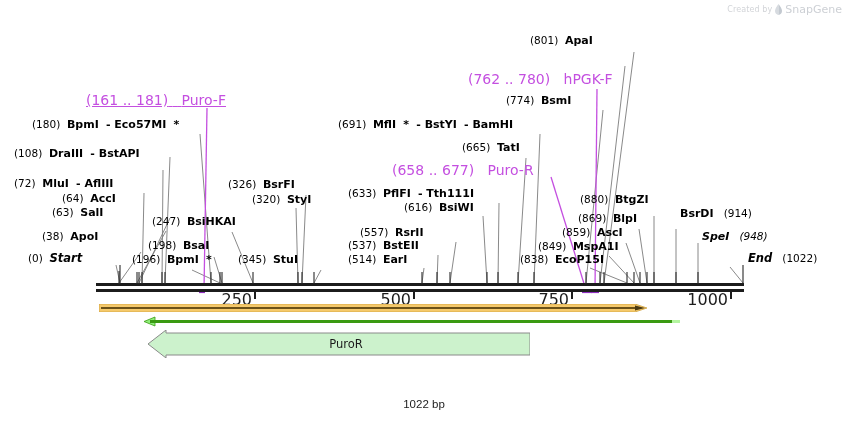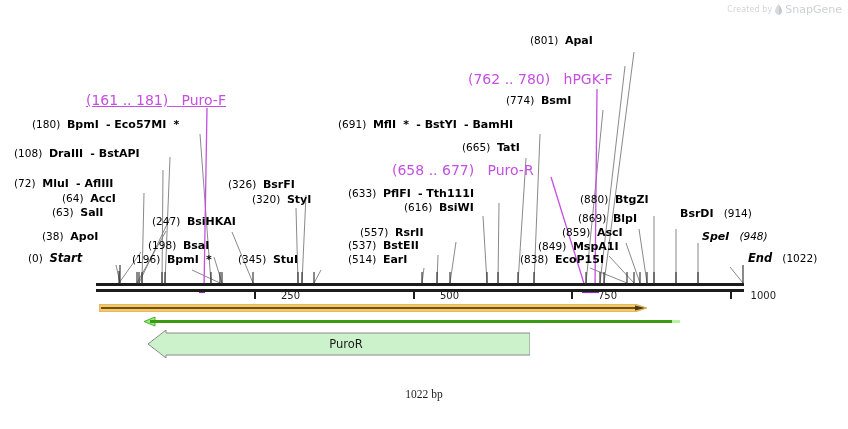--- a/index.html
+++ b/index.html
@@ -120,27 +120,26 @@
   .ruler-tick {
     position: absolute;
     width: 2px;
     height: 8px;
     background: #1c1c1c;
     top: 291px;
   }
   .ruler-num {
     position: absolute;
     top: 290px;
-    font-size: 10px;
+    font-size: 16px;
     color: #1c1c1c;
     font-family: "DejaVu Sans", sans-serif;
     transform: translateX(-100%);
     padding-right: 2px;
     white-space: nowrap;
-    margin-left: 48px;
   }
 
   
   #orangebar {
     position: absolute;
     left: 99px;
     top: 304px;
     height: 8px;
   }
   #orangebar svg { display: block; }
@@ -188,24 +187,24 @@
     text-align: center;
   }
   #plasmid-name {
     font-size: 14px;
     font-weight: bold;
     color: #000;
     font-family: "DejaVu Sans", sans-serif;
     letter-spacing: .2px;
   }
   #plasmid-len {
-    margin-top: 2px;
+    margin-top: 12px;
     font-size: 11.5px;
     color: #1c1c1c;
-    font-family: Liberation Serif, serif;
+    font-family: Liberation Sans, sans-serif;
   }
 </style>
 </head>
 <body>
 
 <div id="map">
 
   <div id="watermark">
     <span class="wm-created">Created by</span>
     <span class="wm-logo">

